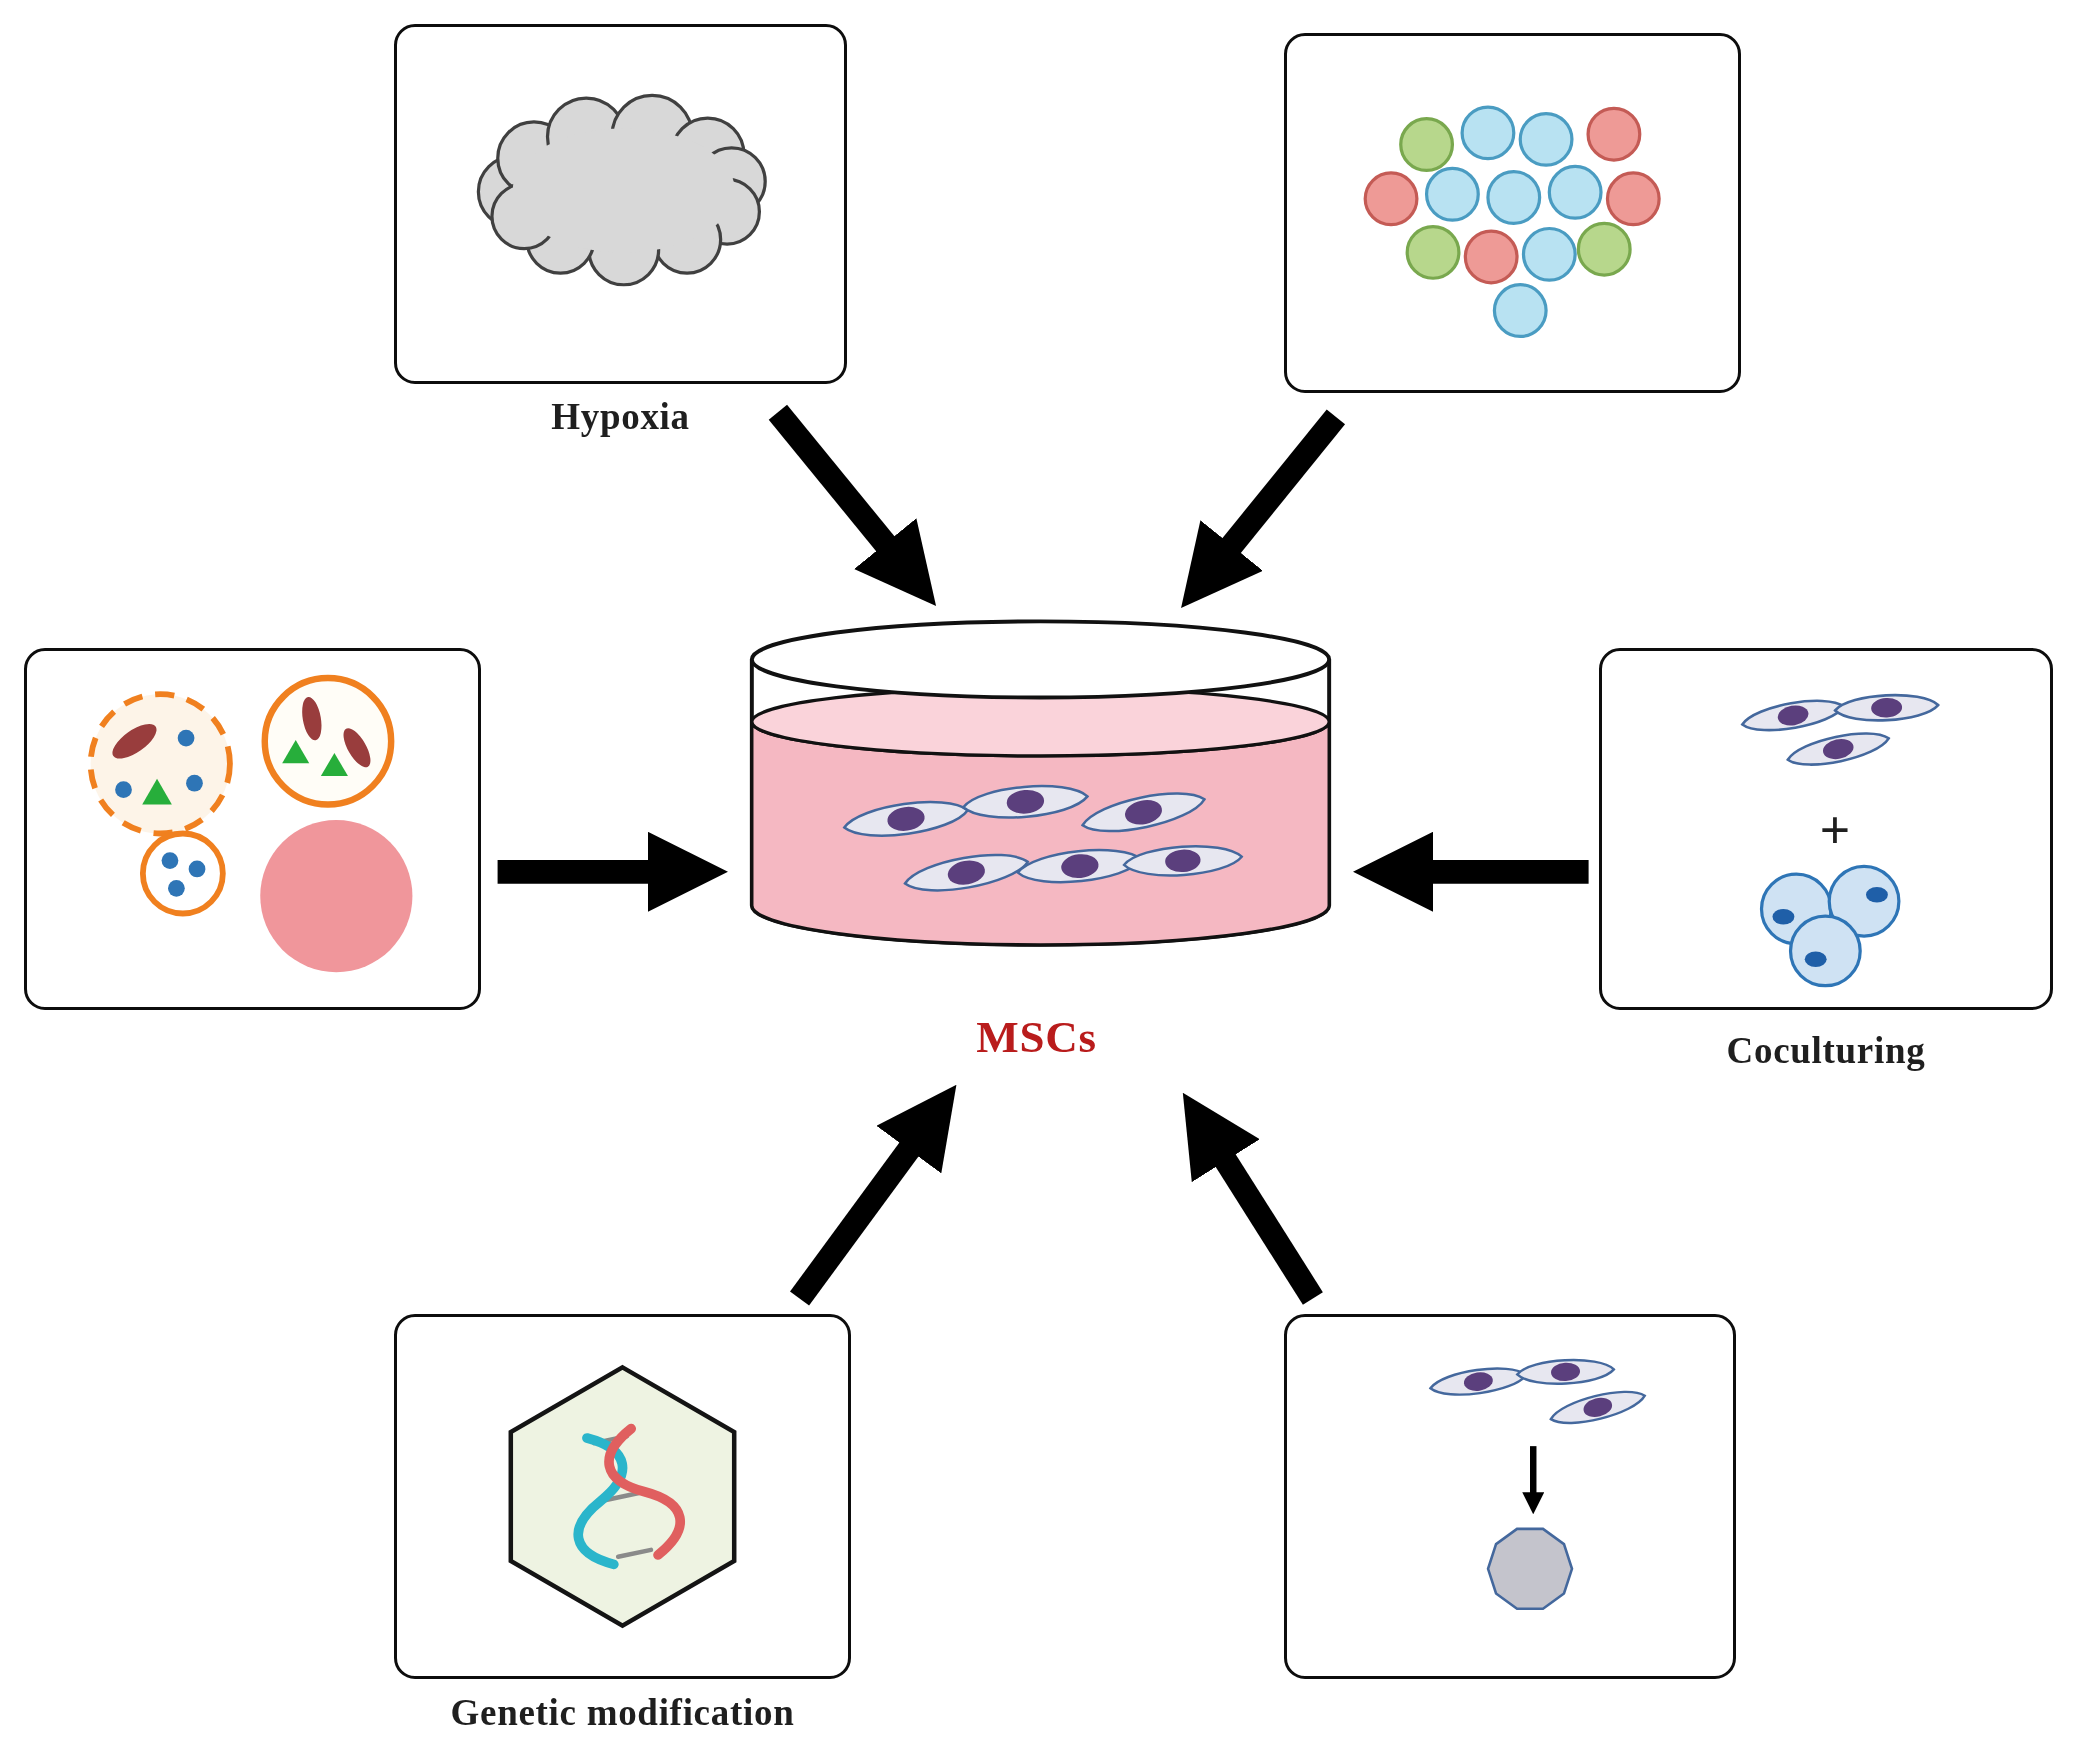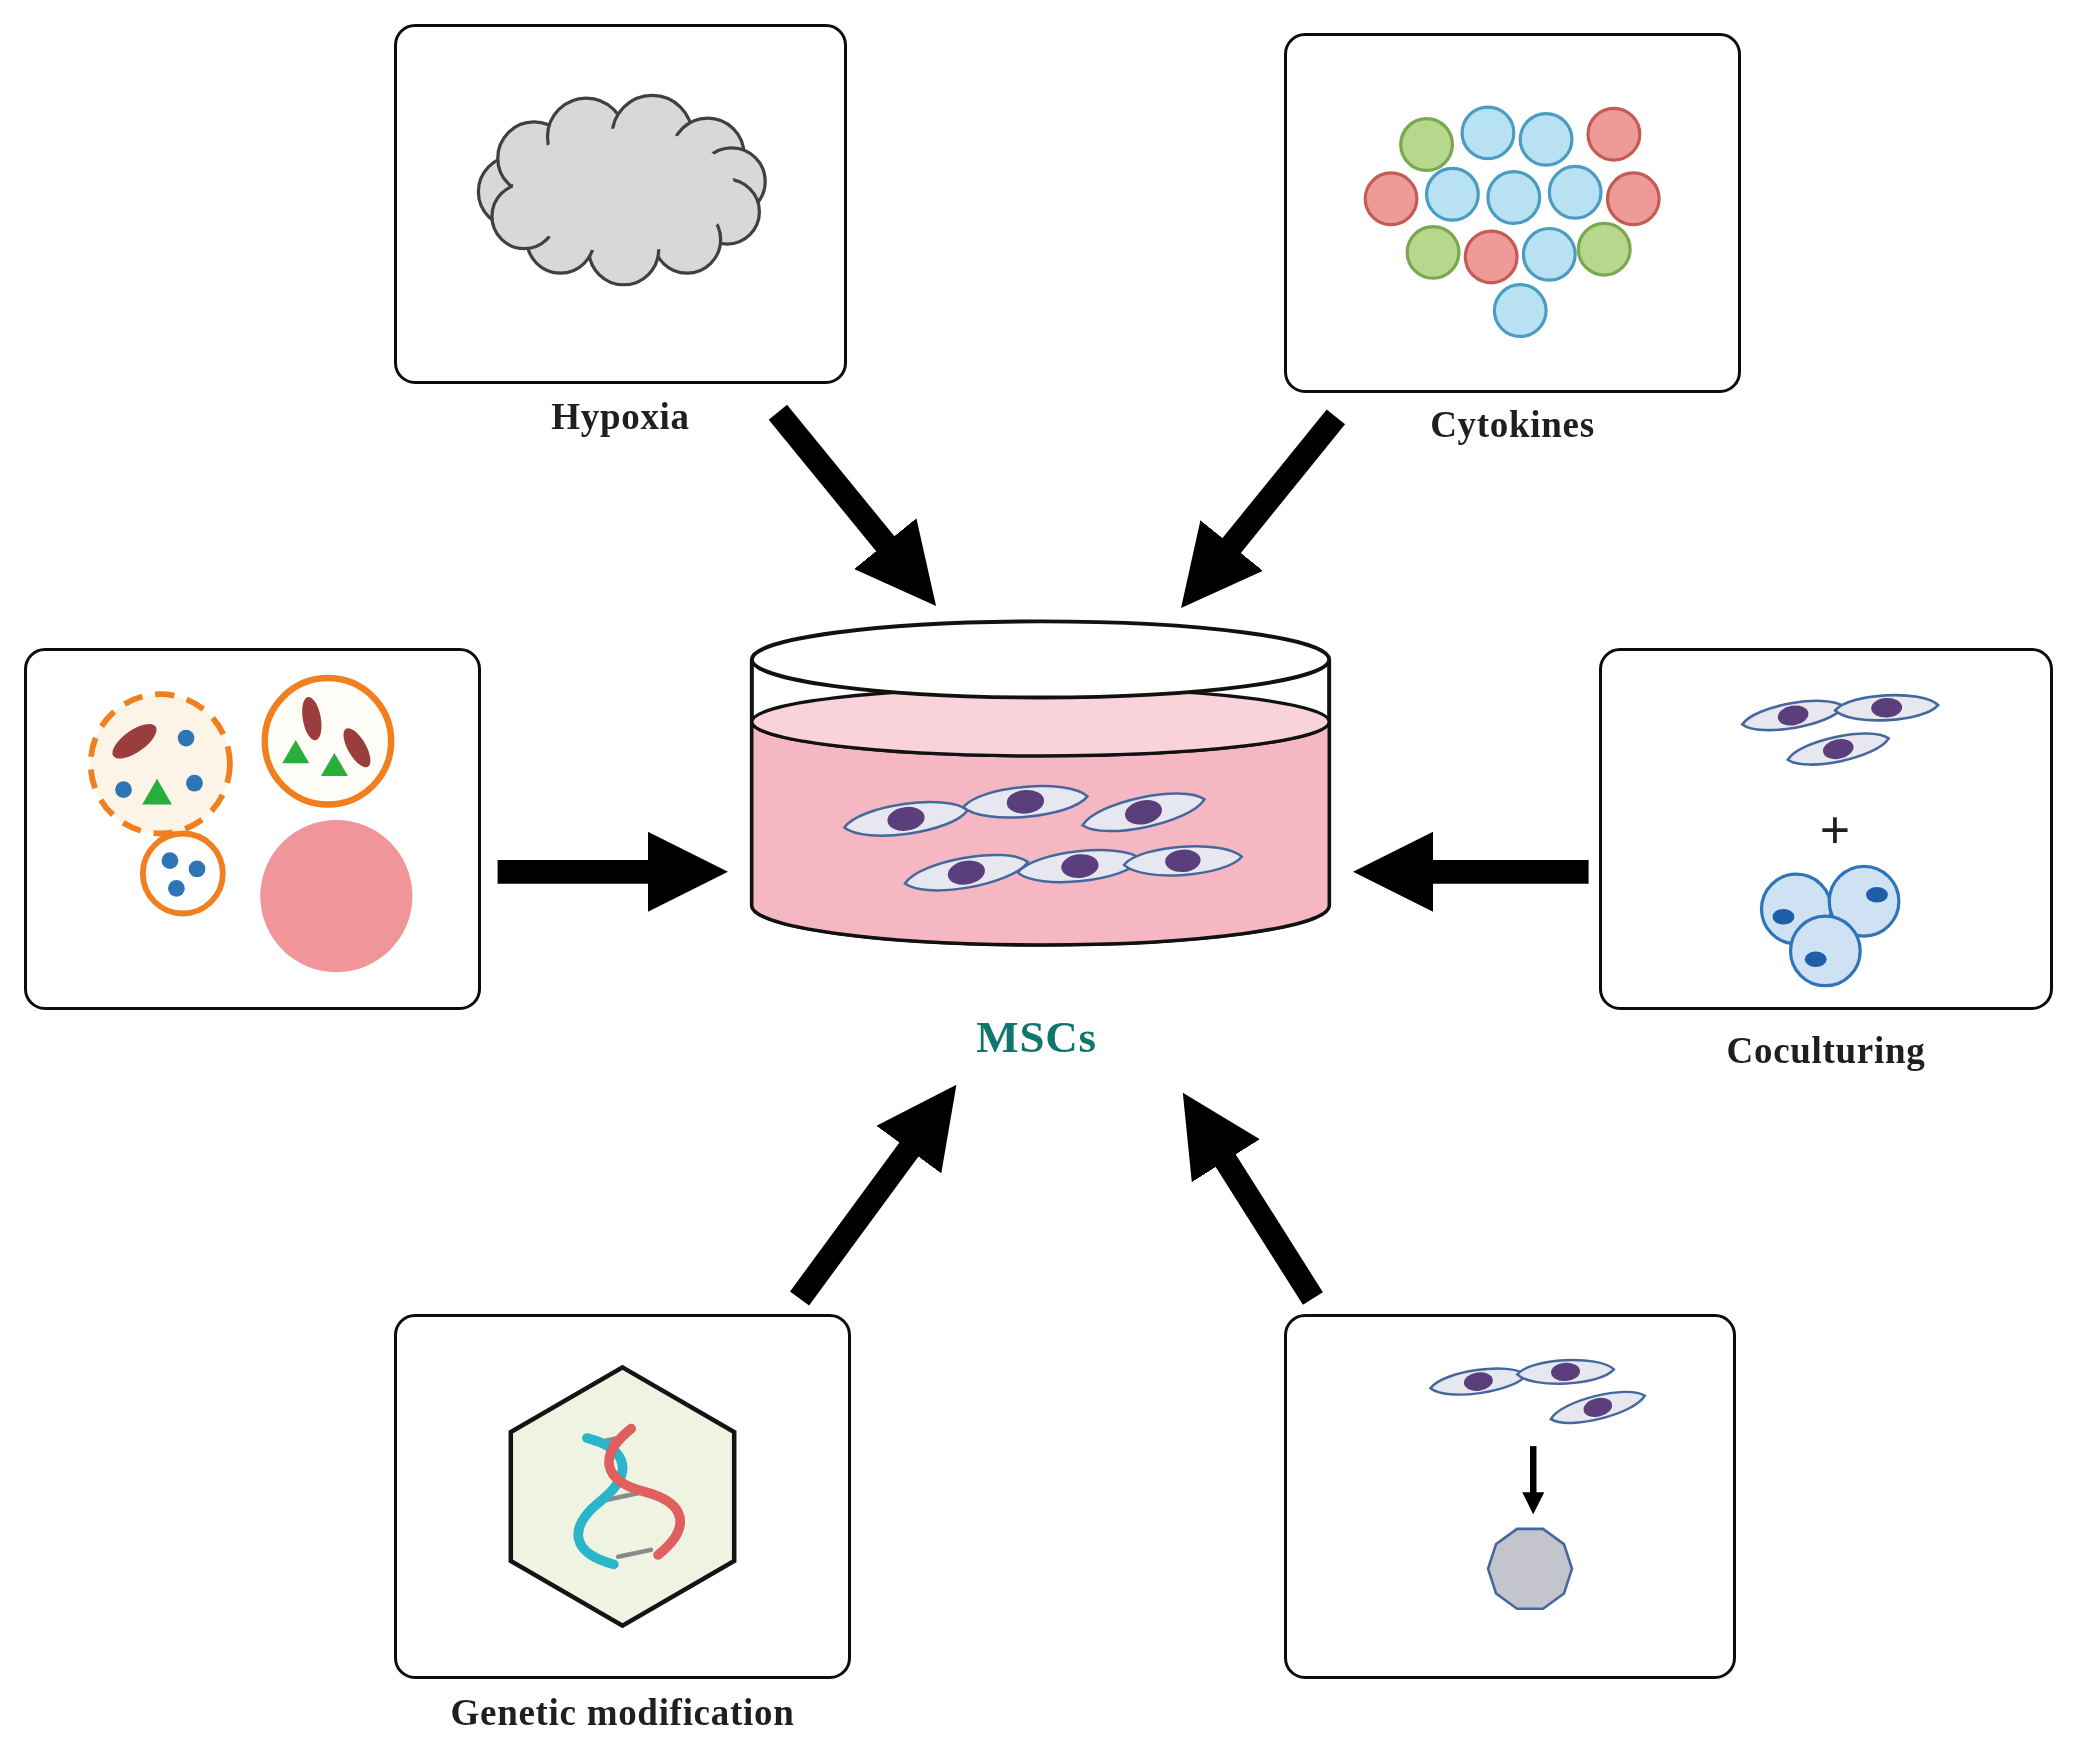--- a/index.html
+++ b/index.html
@@ -1,20 +1,20 @@
 <!DOCTYPE html>
 <html style="font-size:10.5px"><head>
 <meta charset="utf-8">
 <style>
   html,body{margin:0;padding:0;background:#ffffff;}
   .canvas{position:relative;width:2077px;height:1762px;font-family:"Liberation Serif",serif;overflow:hidden;}
   .box{position:absolute;background:#ffffff;border:3.9px solid #0d0d0d;border-radius:21px;box-sizing:border-box;}
   .box svg{width:100%;height:100%;display:block;}
   .node-label{position:absolute;text-align:center;font-weight:bold;font-size:37px;color:#1f1f1f;letter-spacing:0.7px;}
-  .center-label{position:absolute;text-align:center;font-weight:bold;font-size:45px;color:#0f766e;letter-spacing:0.7px;}
+  .center-label{position:absolute;text-align:center;font-weight:bold;font-size:45px;color:#b91c1c;letter-spacing:0.7px;}
   .layer{position:absolute;left:0;top:0;}
   .plus-sign{font-family:"Liberation Serif",serif;font-size:84px;font-weight:bold;fill:#1f1f1f;}
   .hidden-defs{position:absolute;width:0;height:0;overflow:hidden;}
 </style>
 </head>
 <body>
 
 <svg class="hidden-defs" aria-hidden="true">
   <defs>
     <path id="spindle" d="M -100 0 C -70 -32, 70 -32, 100 0 C 70 32, -70 32, -100 0 Z"></path>
@@ -65,21 +65,20 @@
         </g>
         <g fill="#ee9a96" stroke="#c45b55">
           <circle cx="505" cy="152" r="40"></circle>
           <circle cx="160" cy="252" r="40"></circle>
           <circle cx="535" cy="252" r="40"></circle>
           <circle cx="315" cy="342" r="40"></circle>
         </g>
       </g>
     </svg>
   </div>
-  <div class="node-label" style="left:1284px;top:403px;width:457px;">Cytokines</div>
 
   <div class="box" style="left:23.6px;top:648px;width:457px;height:362px;">
     <svg viewBox="0 0 696 552">
 
       <g>
         <circle cx="205" cy="175" r="108" stroke-width="9" stroke-dasharray="30 20" fill="#fdf4e8" stroke="#f0801f"></circle>
         <ellipse cx="165" cy="140" rx="40" ry="17" transform="rotate(-35 165 140)" fill="#993d3d"></ellipse>
         <g fill="#2e75b6">
           <circle cx="245" cy="135" r="13"></circle>
           <circle cx="258" cy="205" r="13"></circle>

